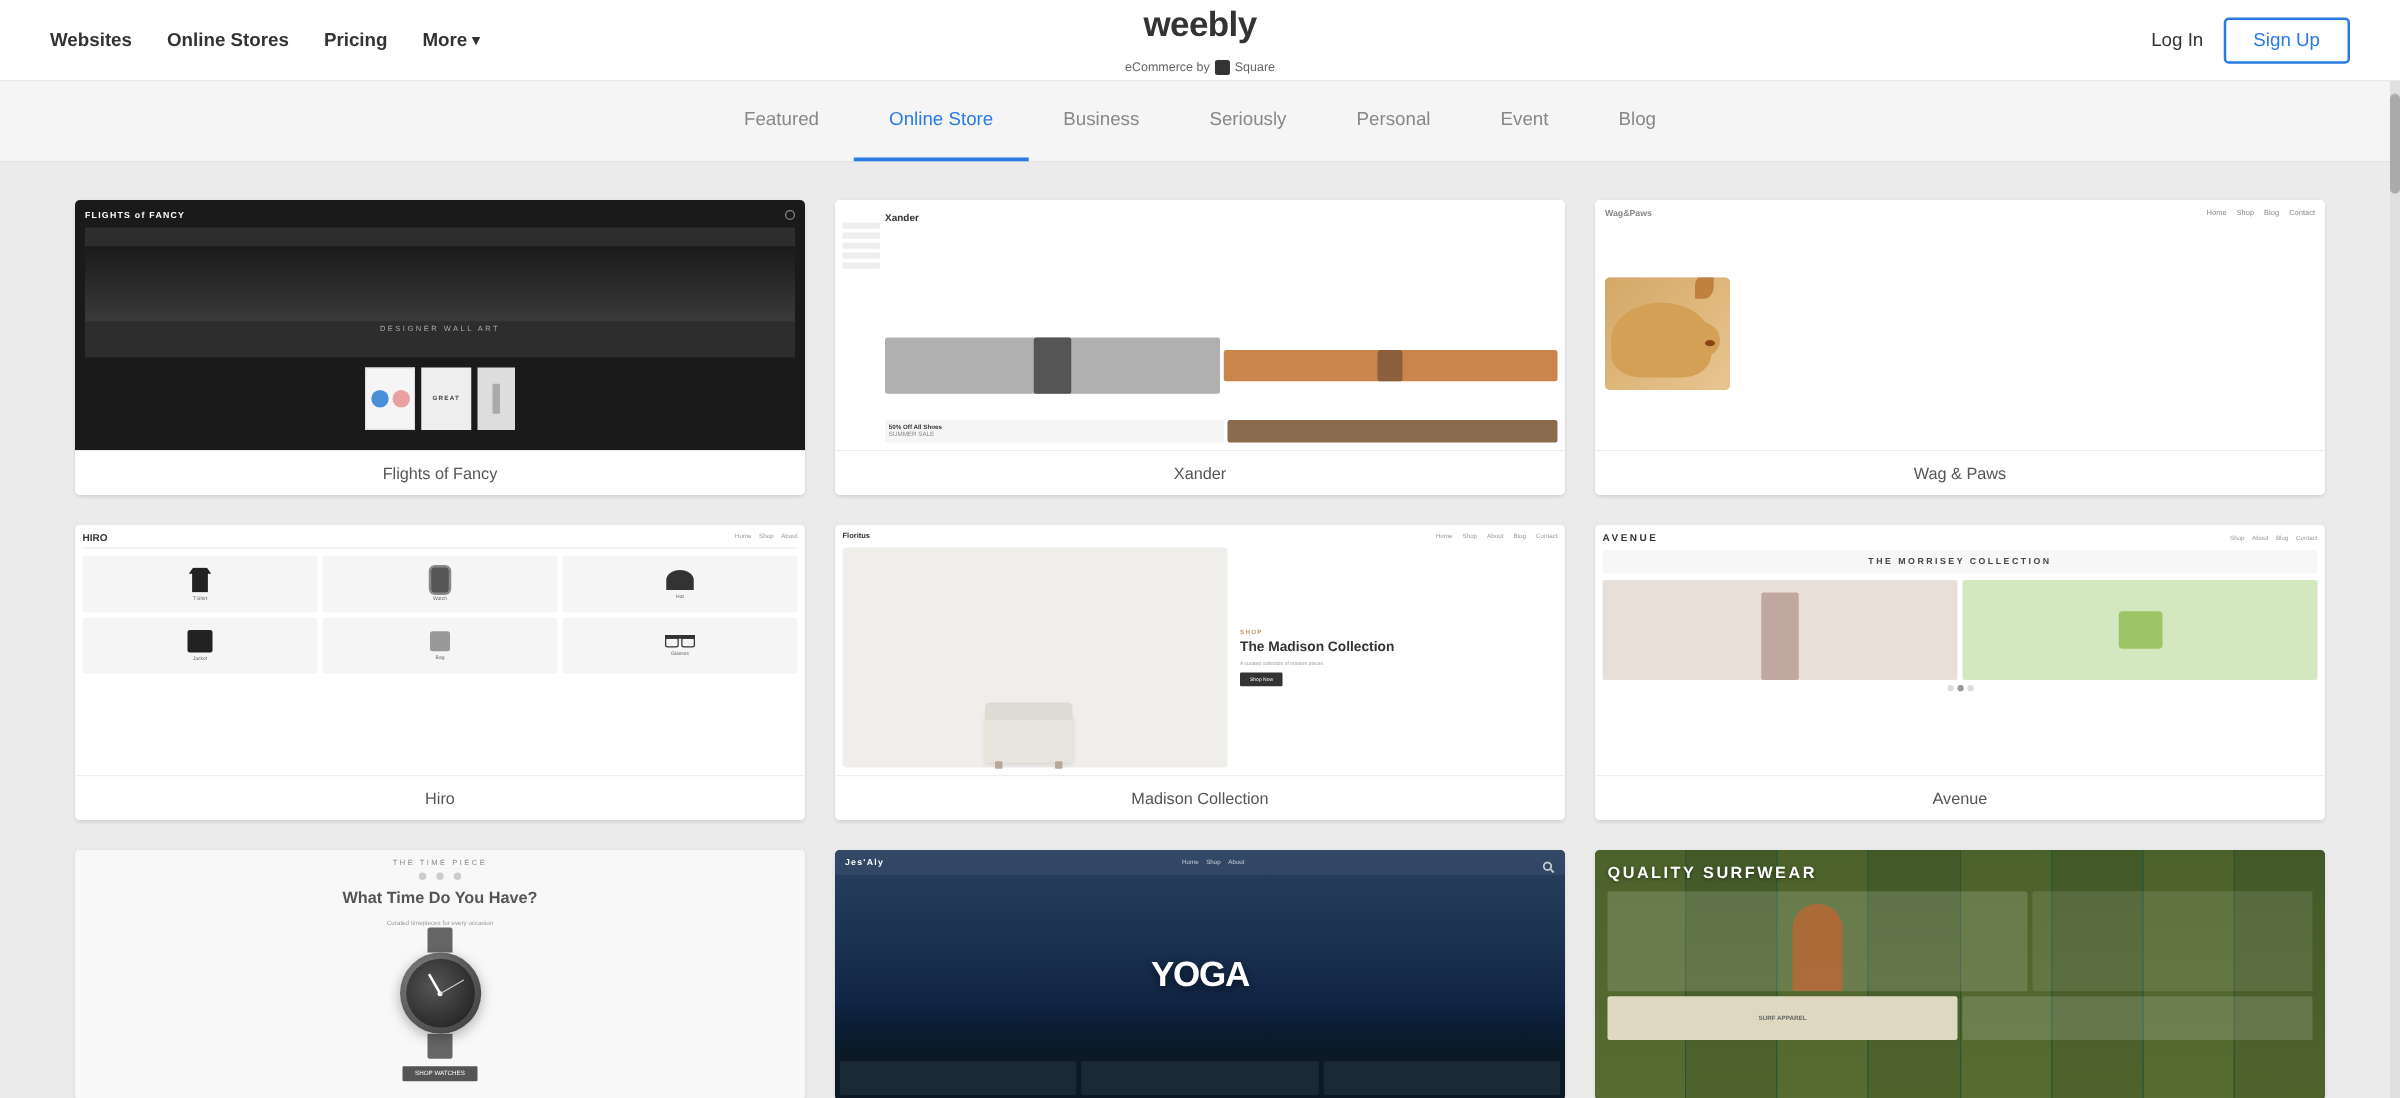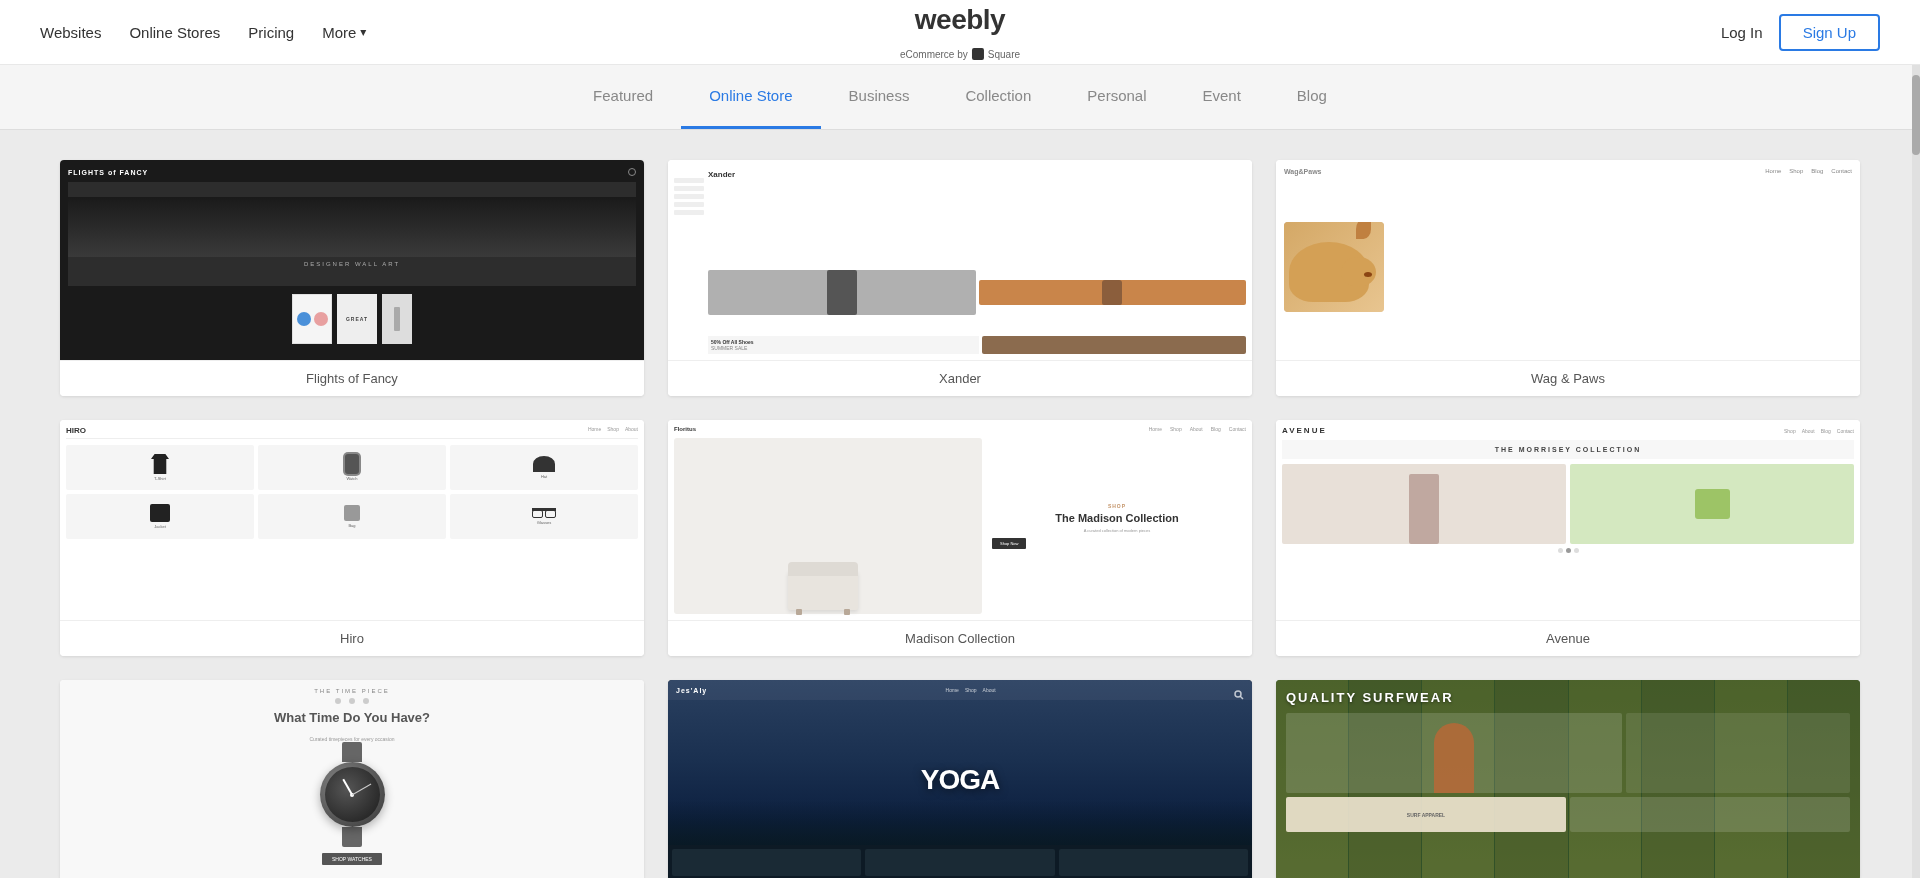--- a/index.html
+++ b/index.html
@@ -14,21 +14,21 @@
       padding: 0 40px;
       height: 65px;
       border-bottom: 1px solid #e8e8e8;
       position: relative;
     }
     .header-nav { display: flex; align-items: center; gap: 28px; }
     .header-nav a {
       text-decoration: none;
       color: #333;
       font-size: 15px;
-      font-weight: 400;
+      font-weight: 700;
     }
     .nav-more { display: flex; align-items: center; gap: 4px; }
     .nav-more::after { content: '▾'; font-size: 12px; }
 
     .logo-area { position: absolute; left: 50%; transform: translateX(-50%); text-align: center; }
     .logo-text { font-size: 28px; font-weight: 700; color: #333; letter-spacing: -0.5px; }
     .logo-sub { font-size: 10px; color: #666; display: flex; align-items: center; gap: 4px; justify-content: center; margin-top: 12px; }
     .logo-square { display: inline-block; width: 12px; height: 12px; background: #333; border-radius: 2px; }
 
     .header-auth { display: flex; align-items: center; gap: 16px; }
@@ -174,21 +174,21 @@
 
     
     .t5-preview {
       background: #fff;
       padding: 6px;
       display: flex;
       flex-direction: column;
     }
     .t5-nav { display: flex; justify-content: space-between; align-items: center; font-size: 5px; color: #999; margin-bottom: 6px; }
     .t5-logo { font-size: 6px; font-weight: 600; color: #333; }
-    .t5-hero { flex: 1; display: flex; gap: 6px; align-items: stretch; text-align: center; }
+    .t5-hero { flex: 1; display: flex; gap: 6px; align-items: stretch; }
     .t5-sofa-area { flex: 1.2; background: #f0eeeb; border-radius: 3px; display: flex; align-items: flex-end; justify-content: center; padding: 4px; position: relative; }
     .t5-sofa { width: 70px; height: 40px; background: #e8e4de; border-radius: 4px 4px 2px 2px; position: relative; box-shadow: 0 2px 4px rgba(0,0,0,0.1); }
     .t5-sofa-back { position: absolute; top: -8px; left: 0; right: 0; height: 14px; background: #dedad4; border-radius: 4px 4px 0 0; }
     .t5-sofa-leg { position: absolute; bottom: -5px; width: 6px; height: 6px; background: #b8a898; border-radius: 1px; }
     .t5-sofa-leg.left { left: 8px; }
     .t5-sofa-leg.right { right: 8px; }
     .t5-text-area { flex: 1; display: flex; flex-direction: column; justify-content: center; padding: 4px; }
     .t5-collection-label { font-size: 5px; color: #c4956a; font-weight: 600; letter-spacing: 1px; text-transform: uppercase; }
     .t5-title { font-size: 11px; font-weight: 700; color: #333; line-height: 1.2; margin: 3px 0; }
     .t5-desc { font-size: 4px; color: #999; line-height: 1.4; margin-bottom: 5px; }
@@ -282,21 +282,21 @@
   <div class="header-auth">
     <a href="#" class="login-link">Log In</a>
     <a href="#" class="signup-btn">Sign Up</a>
   </div>
 </header>
 
 <div class="tabs-bar">
   <a href="#" class="tab-item">Featured</a>
   <a href="#" class="tab-item active">Online Store</a>
   <a href="#" class="tab-item">Business</a>
-  <a href="#" class="tab-item">Collection</a>
+  <a href="#" class="tab-item">Seriously</a>
   <a href="#" class="tab-item">Personal</a>
   <a href="#" class="tab-item">Event</a>
   <a href="#" class="tab-item">Blog</a>
 </div>
 
 <main class="main-content">
   <div class="templates-grid">
 
     <div class="template-card">
       <div class="template-preview t1-preview">

